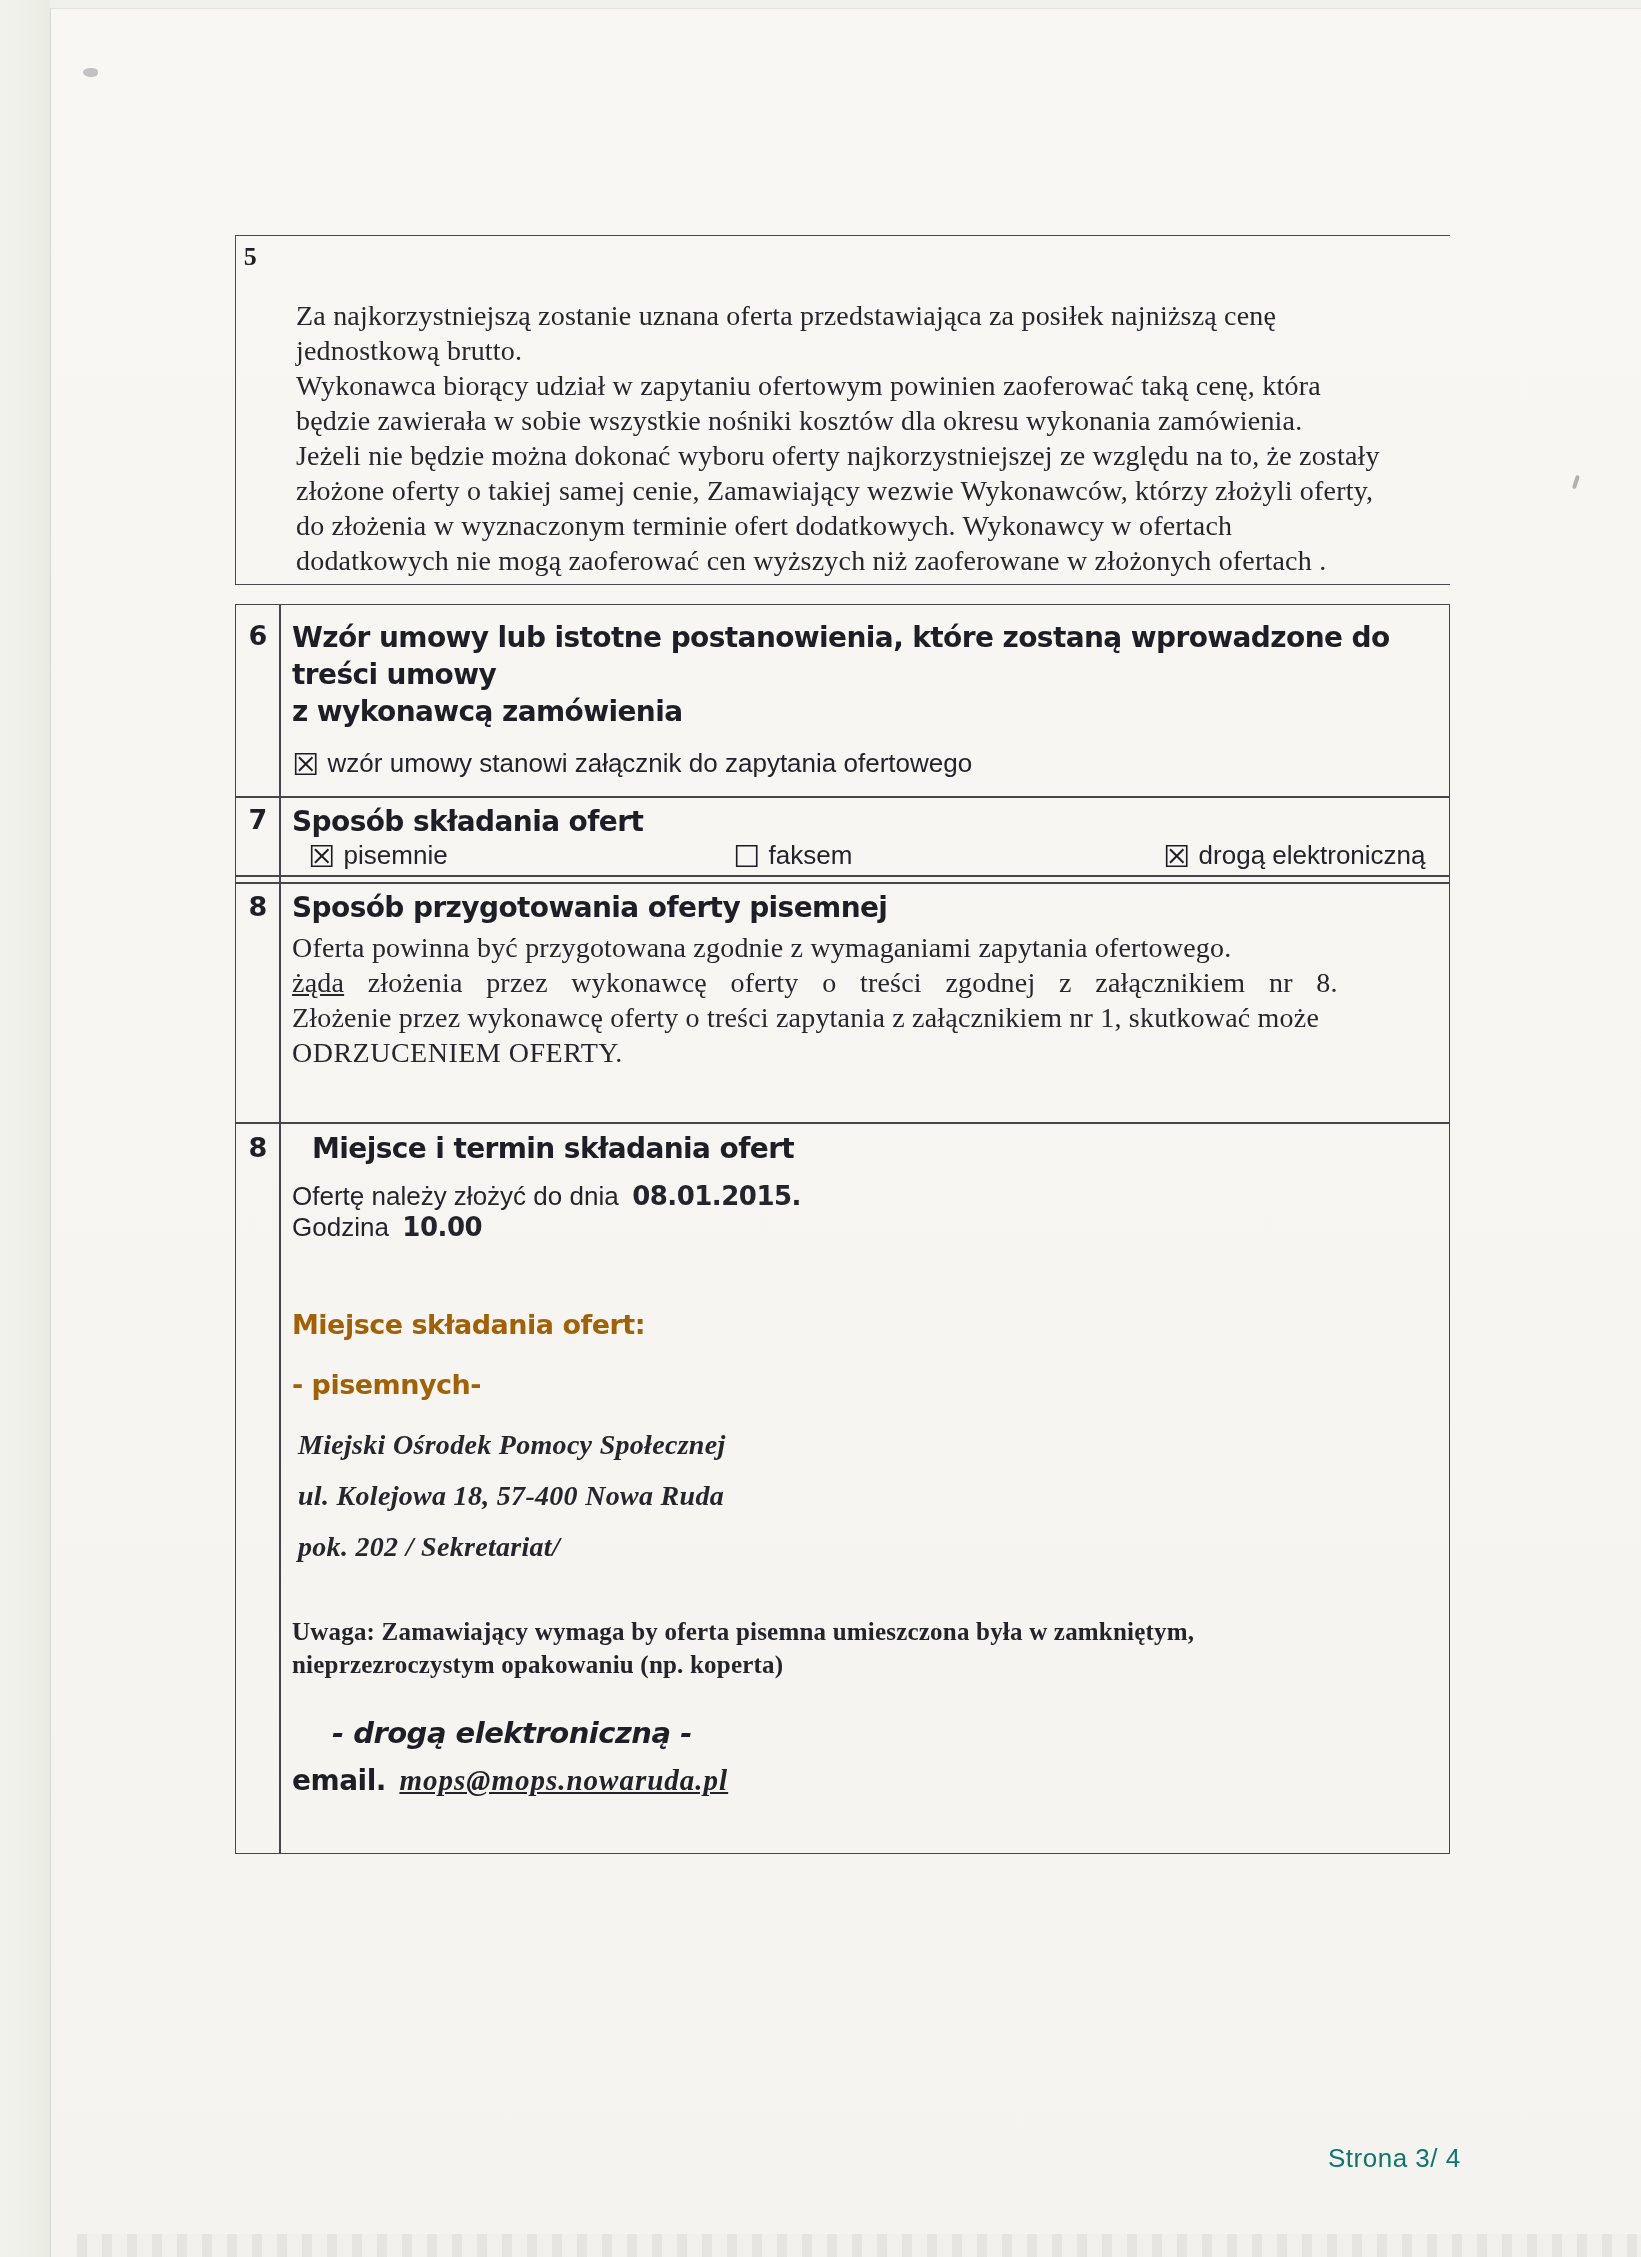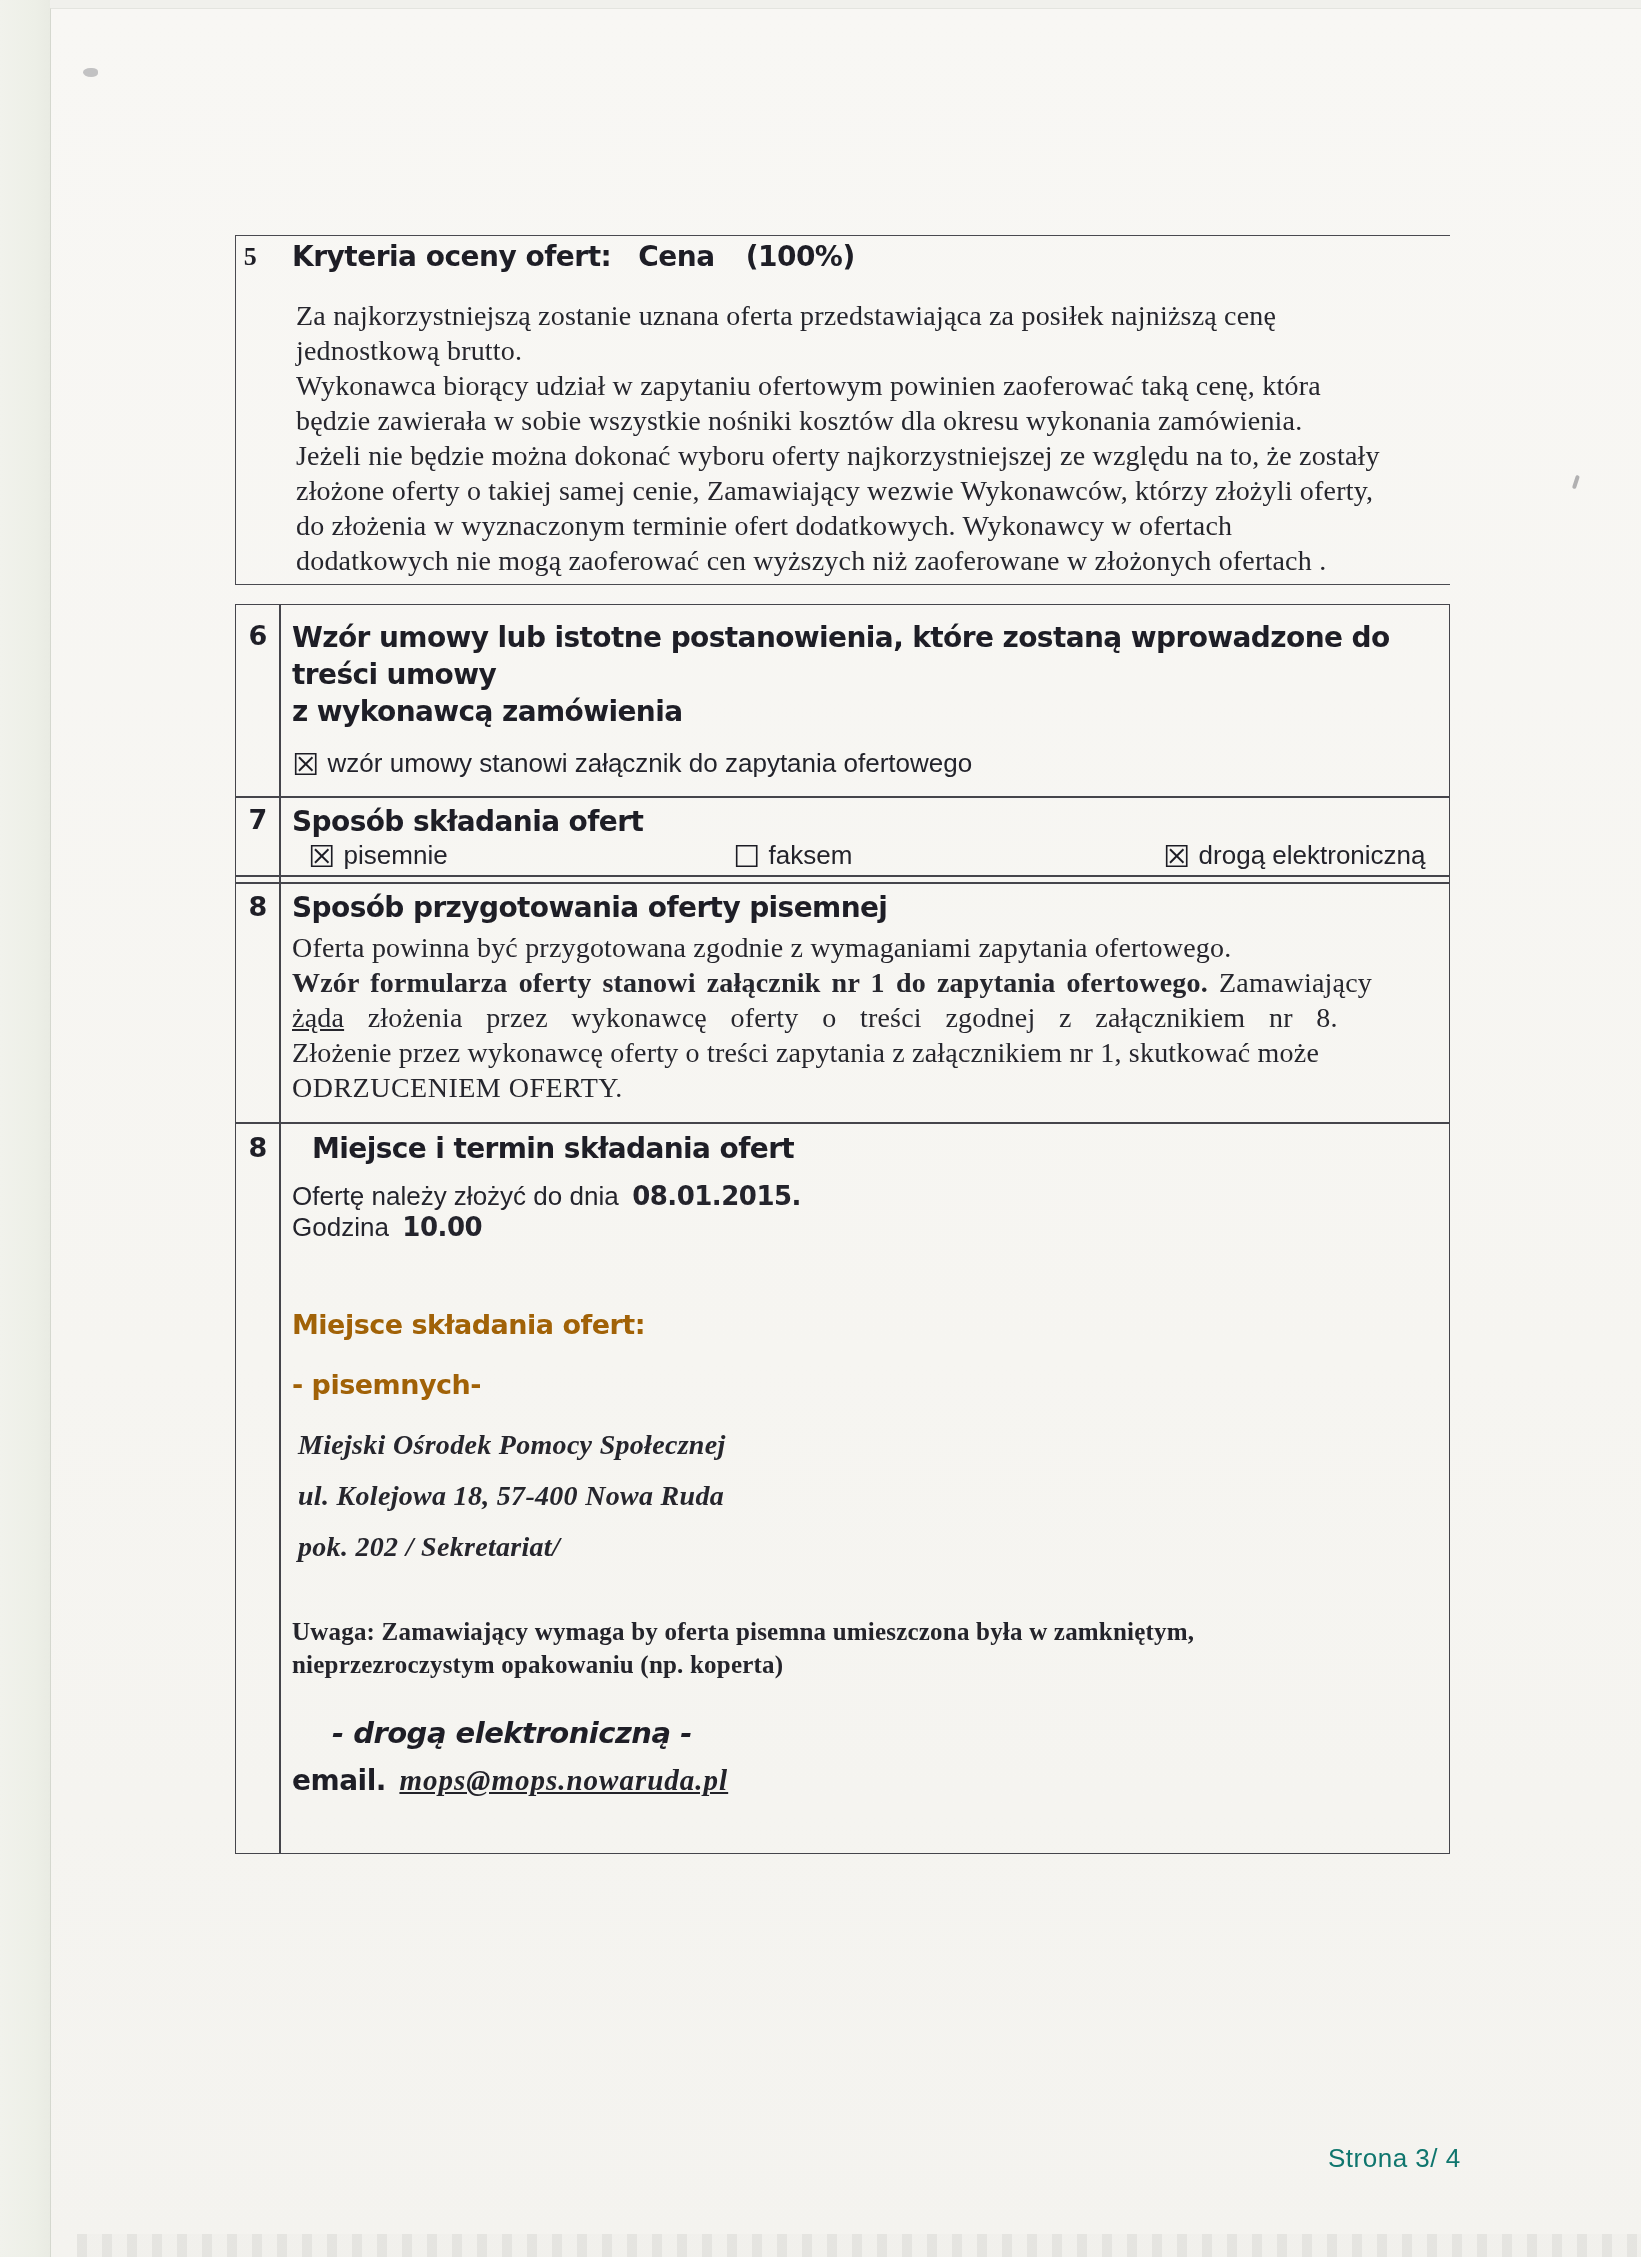--- a/index.html
+++ b/index.html
@@ -123,23 +123,20 @@
 <body>
 
 <div id="paper"></div>
 <div id="left-margin"></div>
 <div id="bottom-band"></div>
 <div class="artifact" style="left:83px;top:68px;width:15.4px;height:8.7px;background:rgba(95,95,102,.35);border-radius:50% 40% 45% 55%;"></div>
 <div class="artifact" style="left:1574px;top:475px;width:3.9px;height:13.5px;background:rgba(90,90,98,.45);border-radius:1.9px;transform:rotate(18deg);"></div>
 
 <div id="sec5">
   <div class="cell-num">5</div>
-  <div id="sec5-title">
-    <span>Kryteria oceny ofert:</span><span class="t2">Cena</span><span class="t3">(100%)</span>
-  </div>
   <div id="sec5-body">Za najkorzystniejszą zostanie uznana oferta przedstawiająca za posiłek najniższą cenę
 jednostkową brutto.
 Wykonawca biorący udział w zapytaniu ofertowym powinien zaoferować taką cenę, która
 będzie zawierała w sobie wszystkie nośniki kosztów dla okresu wykonania zamówienia.
 Jeżeli nie będzie można dokonać wyboru oferty najkorzystniejszej ze względu na to, że zostały
 złożone oferty o takiej samej cenie, Zamawiający wezwie Wykonawców, którzy złożyli oferty,
 do złożenia w wyznaczonym terminie ofert dodatkowych. Wykonawcy w ofertach
 dodatkowych nie mogą zaoferować cen wyższych niż zaoferowane w złożonych ofertach .</div>
 </div>
 
@@ -166,21 +163,20 @@
   <div class="checkline" style="left:927px;top:235px;">
     <span class="cb">☒</span><span>drogą elektroniczną</span>
   </div>
   <div class="hr" style="top:270px;"></div>
   <div class="hr" style="top:277px;"></div>
 
   <div class="cell-num" style="top:286px;">8</div>
   <div class="rowtitle" style="top:284px;">Sposób przygotowania oferty pisemnej</div>
   <div class="serif-body" style="top:325px;">
     <div class="ln">Oferta powinna być przygotowana zgodnie z wymaganiami zapytania ofertowego.</div>
-    <div class="ln" style="word-spacing:3.9px;"><span class="bold">Wzór formularza oferty stanowi załącznik nr 1 do zapytania ofertowego.</span><span> Zamawiający</span></div>
     <div class="ln wide-words"><span class="uline">żąda</span><span> złożenia przez wykonawcę oferty o treści zgodnej z załącznikiem nr 8.</span></div>
     <div class="ln">Złożenie przez wykonawcę oferty o treści zapytania z załącznikiem nr 1, skutkować może</div>
     <div class="ln caps-line">ODRZUCENIEM OFERTY.</div>
   </div>
   <div class="hr" style="top:517px;"></div>
 
   <div class="cell-num" style="top:527px;">8</div>
   <div class="rowtitle" style="top:525px;margin-left:20px;">Miejsce i termin składania ofert</div>
 
   <div class="sansline" style="top:576px;">

